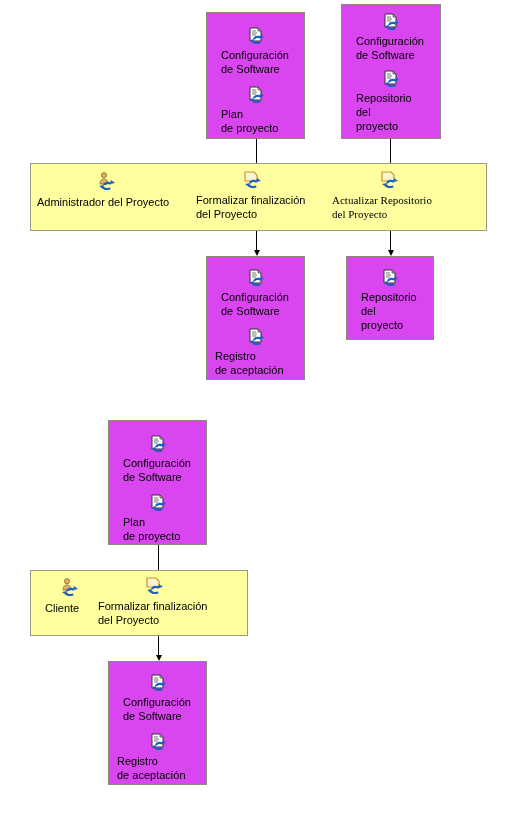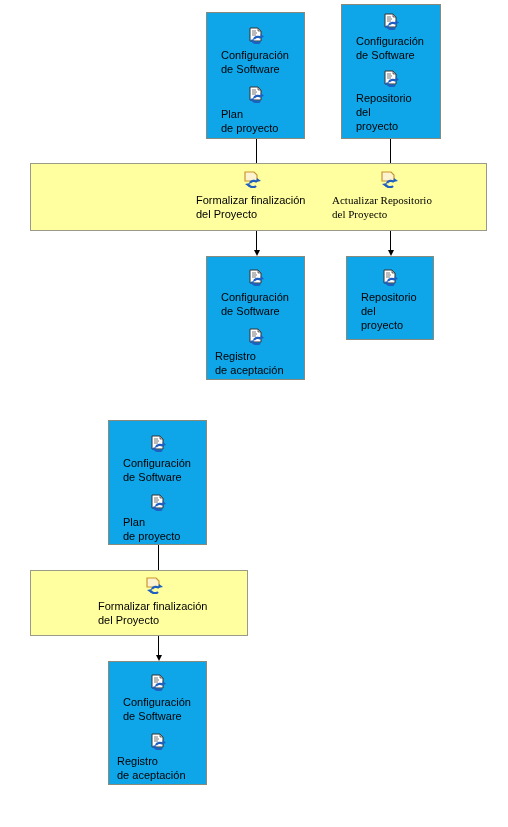--- a/index.html
+++ b/index.html
@@ -17,21 +17,21 @@
   .canvas {
     position: absolute;
     left: 0; top: 0;
     width: 508px;
     height: 827px;
   }
 
   
   .artifact-box {
     position: absolute;
-    background: #0ea5e9;
+    background: #d946ef;
     border: 1px solid #8a8a7a;
     box-sizing: border-box;
     display: flex;
     flex-direction: column;
     align-items: flex-start;
   }
   .artifact-item {
     display: flex;
     flex-direction: column;
     align-items: center;
@@ -177,20 +177,35 @@
 
   <div class="conn" style="left:256px; top:139px; height:33px;"></div>
   <div class="arrowhead" style="left:254px; top:170px;"></div>
 
   <div class="conn" style="left:390px; top:139px; height:33px;"></div>
   <div class="arrowhead" style="left:388px; top:170px;"></div>
 
   <div class="band" style="left:30px; top:163px; width:457px; height:68px;">
   </div>
 
+  <div class="band-node" style="left:38px; top:172px; width:135px;">
+    <span class="node-icon-wrap">
+      <span class="icon">
+        <svg width="18" height="18" viewBox="0 0 18 18">
+          <circle cx="7" cy="3.2" r="2.6" fill="#e0b068" stroke="#8a6a28" stroke-width="0.8"></circle>
+          <path d="M3,12 C3,8 5,7 7,7 C9,7 11,8 11,12 Z" fill="#e0b068" stroke="#8a6a28" stroke-width="0.8"></path>
+          <path d="M7,13 a4,3 0 0 1 7,-1" fill="none" stroke="#1f5fbf" stroke-width="2.3"></path>
+          <path d="M6,15 a4,3 0 0 0 7,1" fill="none" stroke="#1f5fbf" stroke-width="2.3"></path>
+          <polygon points="14,8 18,11 13,12" fill="#1f5fbf"></polygon>
+          <polygon points="6,17 2,14 7,13" fill="#1f5fbf"></polygon>
+        </svg>
+      </span>
+    </span>
+    <span class="band-label" style="margin-top:1px; margin-left:-1px;">Administrador del Proyecto</span>
+  </div>
 
   <div class="band-node" style="left:196px; top:170px; width:112px;">
     <span class="node-icon-wrap">
       <span class="icon">
         <svg width="18" height="18" viewBox="0 0 18 18">
           <polygon points="2,2 11,2 14,5 14,11 2,11" fill="#fdf3d0" stroke="#c8952f" stroke-width="1.2"></polygon>
           <path d="M7,13 a4,3 0 0 1 7,-1" fill="none" stroke="#1f5fbf" stroke-width="2.3"></path>
           <path d="M6,15 a4,3 0 0 0 7,1" fill="none" stroke="#1f5fbf" stroke-width="2.3"></path>
           <polygon points="14,8 18,11 13,12" fill="#1f5fbf"></polygon>
           <polygon points="6,17 2,14 7,13" fill="#1f5fbf"></polygon>
@@ -317,20 +332,35 @@
 de proyecto</span>
     </div>
   </div>
 
   <div class="conn" style="left:158px; top:545px; height:33px;"></div>
   <div class="arrowhead" style="left:156px; top:576px;"></div>
 
   <div class="band" style="left:30px; top:570px; width:218px; height:66px;">
   </div>
 
+  <div class="band-node" style="left:44px; top:578px; width:50px;">
+    <span class="node-icon-wrap">
+      <span class="icon">
+        <svg width="18" height="18" viewBox="0 0 18 18">
+          <circle cx="7" cy="3.2" r="2.6" fill="#e0b068" stroke="#8a6a28" stroke-width="0.8"></circle>
+          <path d="M3,12 C3,8 5,7 7,7 C9,7 11,8 11,12 Z" fill="#e0b068" stroke="#8a6a28" stroke-width="0.8"></path>
+          <path d="M7,13 a4,3 0 0 1 7,-1" fill="none" stroke="#1f5fbf" stroke-width="2.3"></path>
+          <path d="M6,15 a4,3 0 0 0 7,1" fill="none" stroke="#1f5fbf" stroke-width="2.3"></path>
+          <polygon points="14,8 18,11 13,12" fill="#1f5fbf"></polygon>
+          <polygon points="6,17 2,14 7,13" fill="#1f5fbf"></polygon>
+        </svg>
+      </span>
+    </span>
+    <span class="band-label" style="margin-top:1px; margin-left:1px;">Cliente</span>
+  </div>
 
   <div class="band-node" style="left:98px; top:576px; width:112px;">
     <span class="node-icon-wrap">
       <span class="icon">
         <svg width="18" height="18" viewBox="0 0 18 18">
           <polygon points="2,2 11,2 14,5 14,11 2,11" fill="#fdf3d0" stroke="#c8952f" stroke-width="1.2"></polygon>
           <path d="M7,13 a4,3 0 0 1 7,-1" fill="none" stroke="#1f5fbf" stroke-width="2.3"></path>
           <path d="M6,15 a4,3 0 0 0 7,1" fill="none" stroke="#1f5fbf" stroke-width="2.3"></path>
           <polygon points="14,8 18,11 13,12" fill="#1f5fbf"></polygon>
           <polygon points="6,17 2,14 7,13" fill="#1f5fbf"></polygon>

